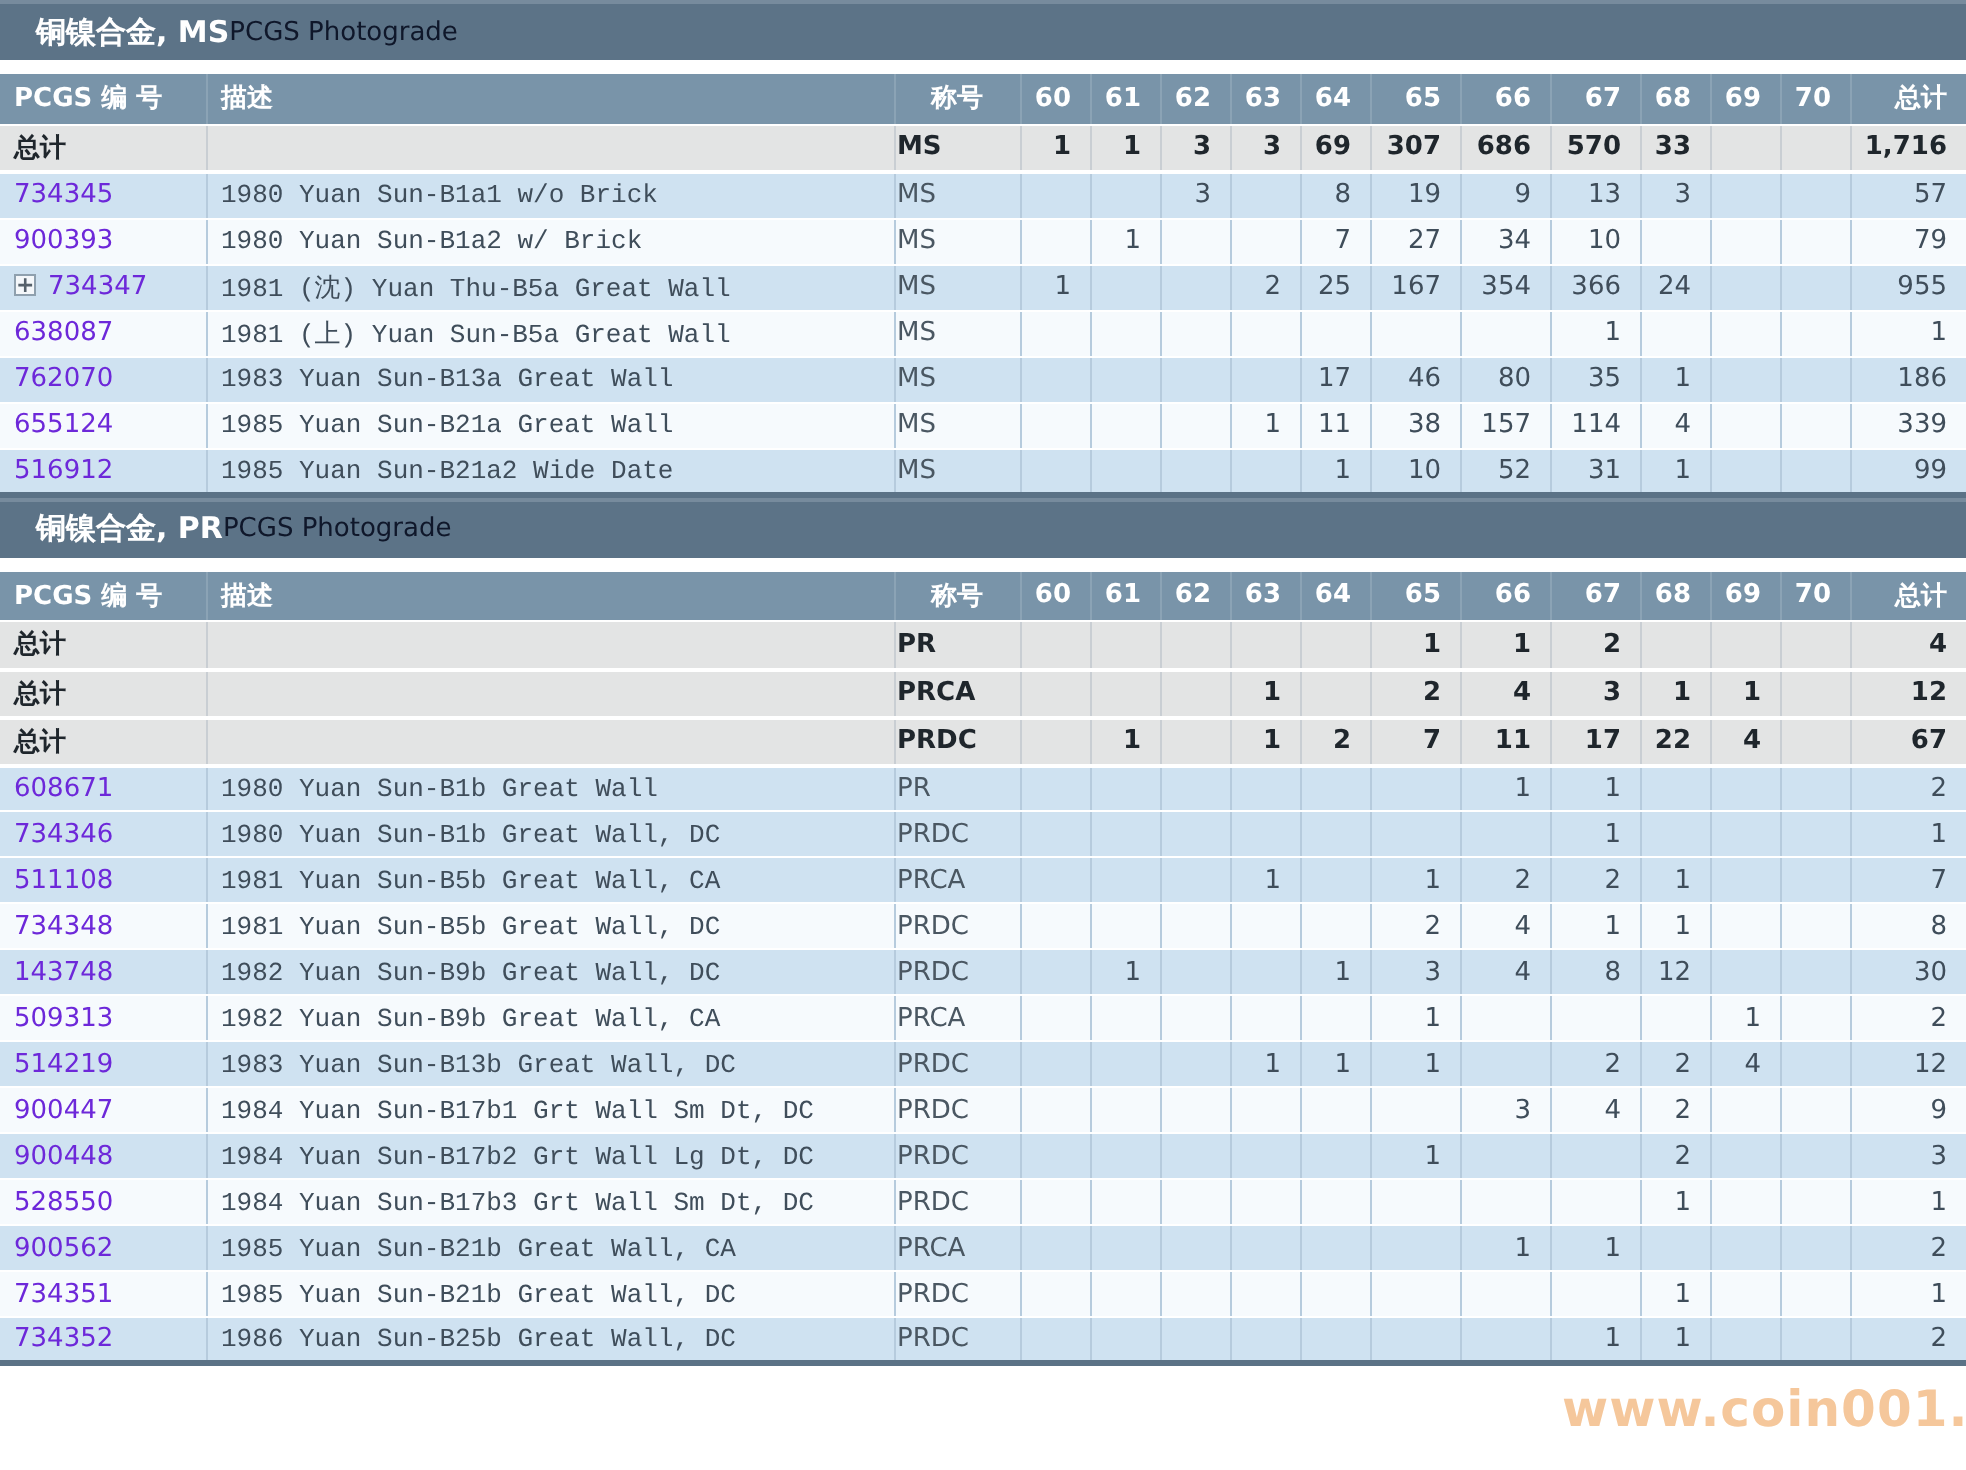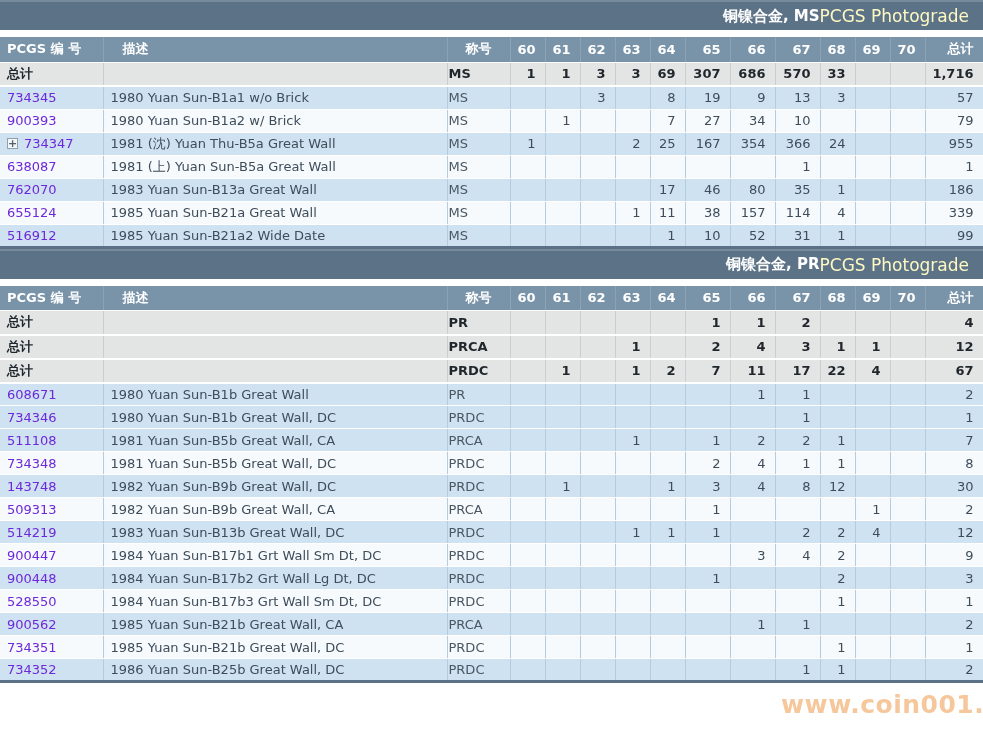--- a/index.html
+++ b/index.html
@@ -6,51 +6,51 @@
   html,body { margin:0; padding:0; }
   body {
     width:983px; height:735px; position:relative; overflow:hidden;
     background:#ffffff;
     font-family:"DejaVu Sans","Liberation Sans",sans-serif;
     font-size:13px;
   }
   .section { width:983px; }
   .titlebar {
     height:30px; background:#5c7387; border-top:2px solid #778b9d;
-    display:flex; align-items:center; justify-content:flex-end;
+    display:flex; align-items:center; justify-content:flex-start;
     padding:0 14px 0 18px;
   }
   .titlebar .title { color:#ffffff; font-weight:bold; font-size:15px; }
-  .titlebar .photograde { color:#fef9c3; font-size:17px; text-decoration:none; cursor:pointer; }
+  .titlebar .photograde { color:#0f172a; font-size:13px; text-decoration:none; cursor:pointer; }
   .gap { height:7px; background:#ffffff; }
   table {
     width:983px; table-layout:fixed; border-collapse:collapse;
     border-bottom:3px solid #5b7286;
   }
   thead th {
     background:#7994a9; color:#ffffff; font-weight:bold; font-size:13px;
     height:25px; border-right:1px solid #8ba3b5; border-bottom:1px solid #ffffff;
     white-space:nowrap; overflow:hidden;margin-left:26px;
   }
   th.h-num  { text-align:left;  padding-left:7px; }
-  th.h-desc { text-align:left;  padding-left:19px; }
+  th.h-desc { text-align:left;  padding-left:7px; }
   th.h-des  { text-align:center; }
   th.h-grade, th.h-total { text-align:right; padding-right:9px; }
   tbody td {
     height:23px; border-right:1px solid #b6cbdd; border-bottom:1px solid #ffffff;
     color:#3f4d5a; white-space:nowrap; overflow:hidden;
   }
   tr.total-row td {
     background:#e3e4e4; font-weight:bold; color:#1f262c; height:24px;
     border-right:1px solid #c9ced3; border-bottom:2px solid #ffffff;
   }
   tr.stripe-odd  td { background:#cfe2f1; }
   tr.stripe-even td { background:#f6fafd; }
   td.c-num  { text-align:left; padding-left:7px; }
-  td.c-desc { text-align:left; padding-left:7px; }
+  td.c-desc { text-align:left; padding-left:7px;font-family:Liberation Mono, monospace; }
   td.c-des  { text-align:left; color:#4a5762; }
   tr.total-row td.c-des { color:#1f262c; }
   td.c-grade, td.c-total { text-align:right; padding-right:9px; }
   a.coin-link { color:#6d28d9; text-decoration:none; cursor:pointer; }
   a.coin-link.underlined { }
   .expand-box {
     display:inline-block; width:11px; height:11px; line-height:9px;
     border:1px solid #8fa0ae; background:#f4f7fa; color:#55606a;
     font-size:11px; text-align:center; vertical-align:1px; margin-right:6px;
     cursor:pointer; font-weight:bold;

